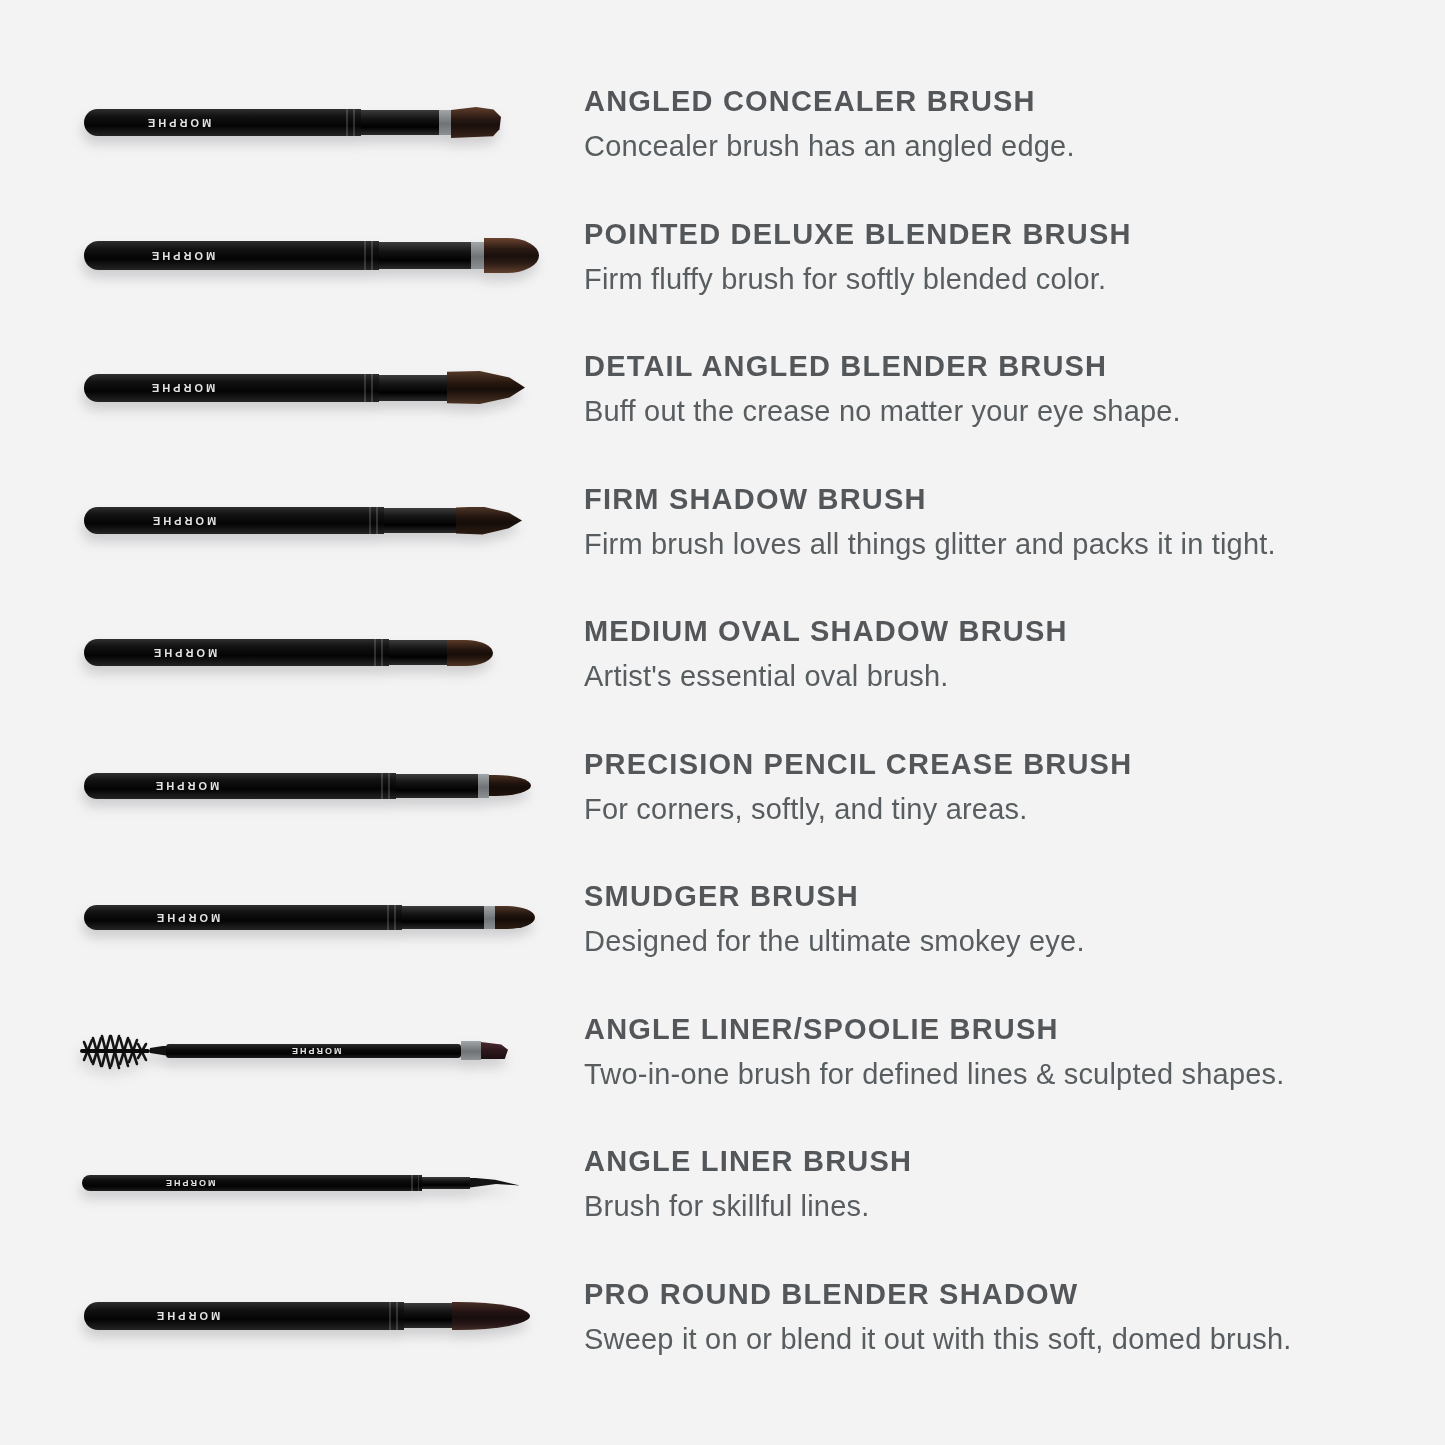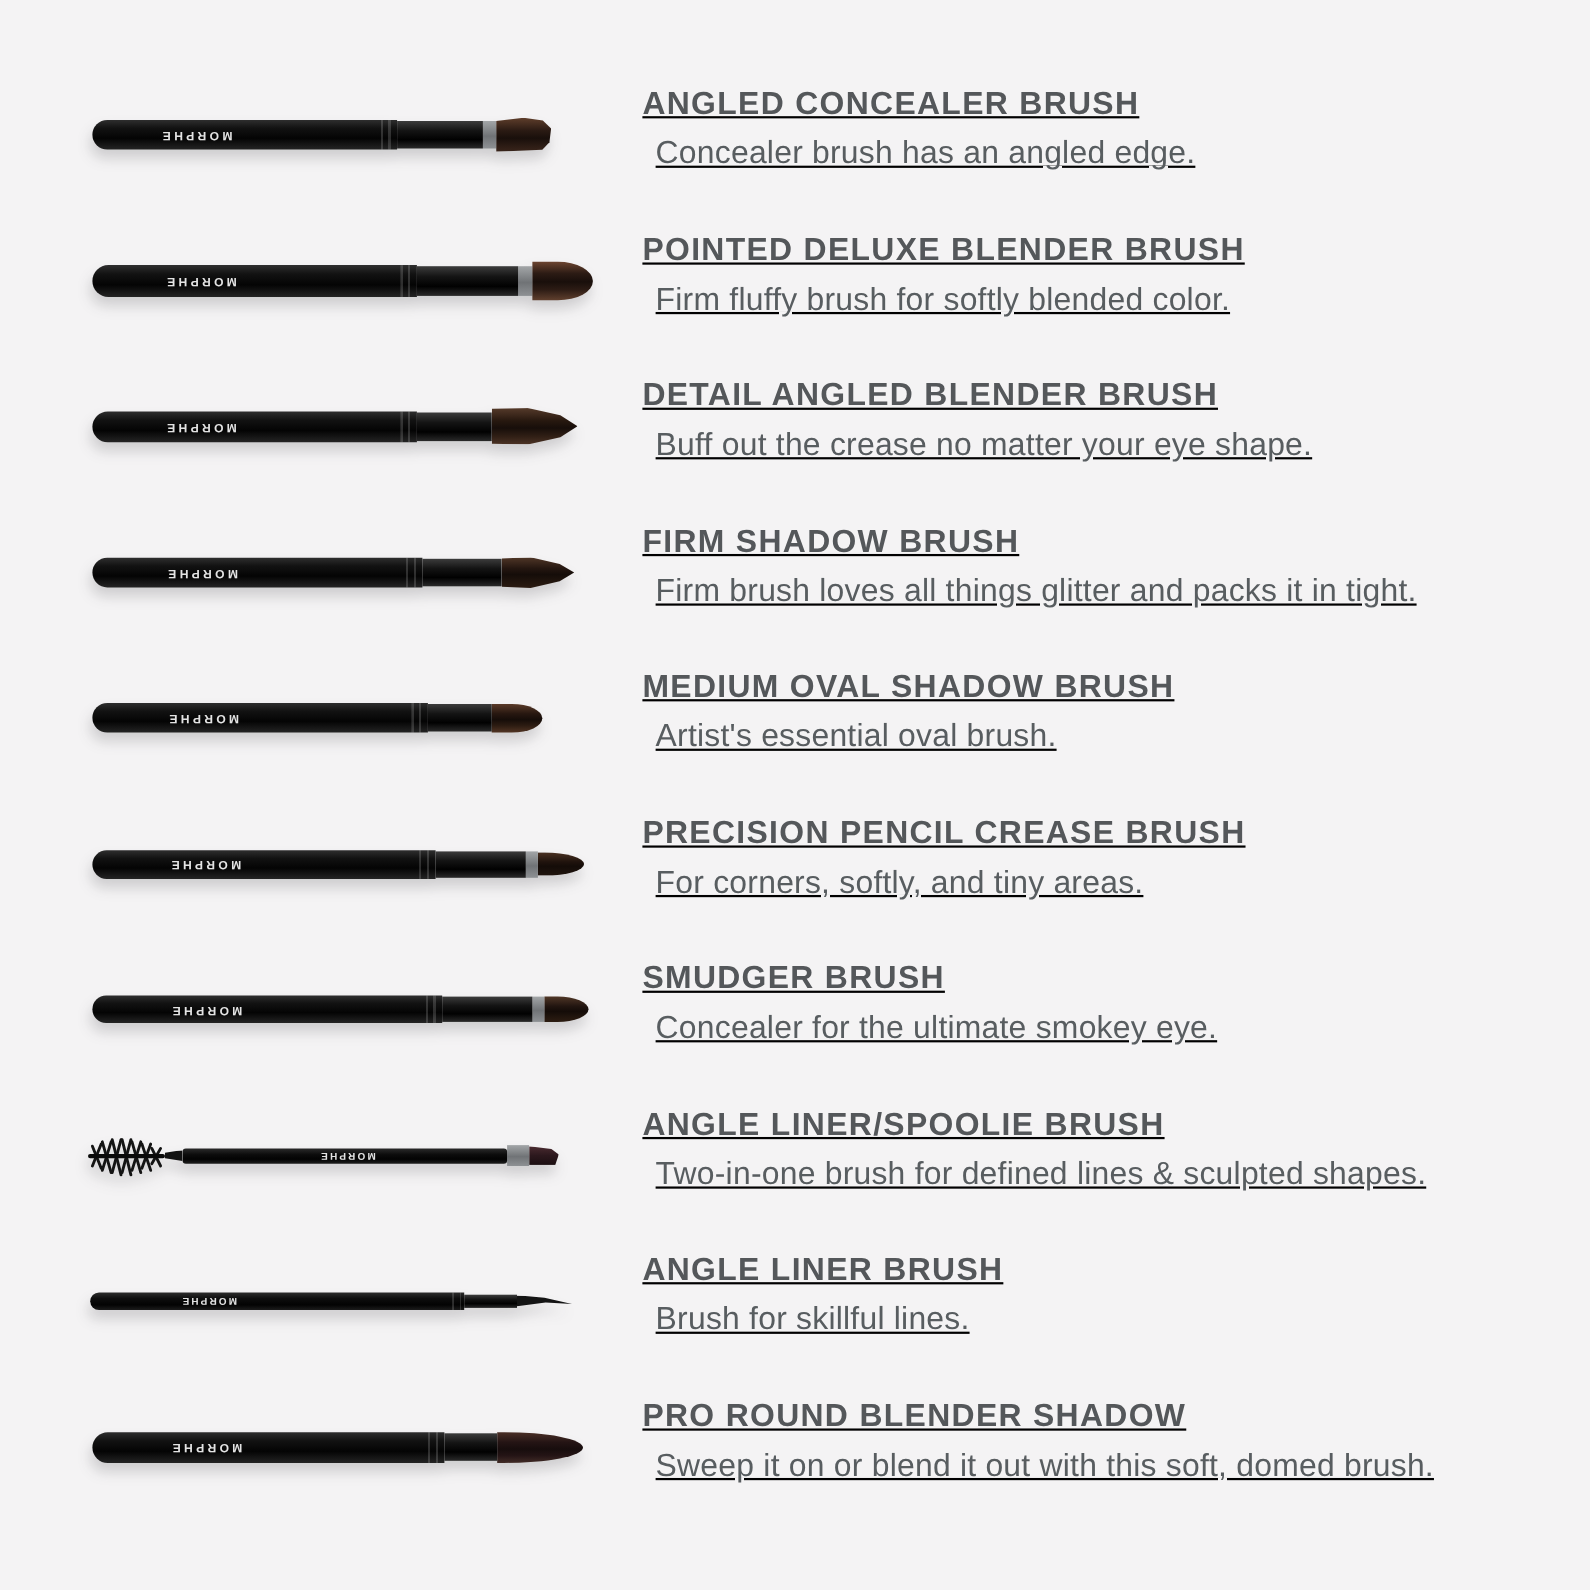--- a/index.html
+++ b/index.html
@@ -9,30 +9,30 @@
     background:#f4f3f4;
     overflow:hidden;
     font-family:"Liberation Sans", sans-serif;
   }
   .row{position:absolute;left:0;width:1445px;height:133px;}
 
   
   .text{
     position:absolute;left:584px;top:50%;
     transform:translateY(-50%);
-    width:861px;padding-top:3px;text-decoration:underline;
+    width:861px;padding-top:3px;
   }
   .text h3{
     margin:0 0 14px 0;
     font-size:29px;line-height:1.1;
     font-weight:700;color:#54575a;
     letter-spacing:1.2px;white-space:nowrap;
   }
   .text p{
-    margin:12px;
+    margin:0;
     font-size:29px;line-height:1.1;
     font-weight:400;color:#585d60;
     letter-spacing:0.2px;white-space:nowrap;
   }
 
   
   .brush{
     position:absolute;left:84px;top:0;height:133px;
     display:flex;align-items:center;
     filter:drop-shadow(-2px 8px 6px rgba(40,40,45,0.18));
@@ -236,21 +236,21 @@
     <div class="brush b6">
       <div class="handle">
           <span class="brand">MORPHE</span>
         </div>
       <div class="ferrule"></div>
       <div class="band"></div>
       <div class="bristles"></div>
     </div>
     <div class="text">
       <h3>SMUDGER BRUSH</h3>
-      <p>Concealer for the ultimate smokey eye.</p>
+      <p>Designed for the ultimate smokey eye.</p>
     </div>
   </div>
 
   <div class="row" style="top:984px">
     <div class="brush b7">
       <svg class="spoolie" width="72" height="46" viewBox="0 0 72 46">
         <g stroke="#141414" stroke-width="2.6" stroke-linecap="round">
           <line x1="6" y1="14" x2="14" y2="34"></line>
             <line x1="6" y1="32" x2="14" y2="12"></line>
           <line x1="15" y1="10" x2="23" y2="38"></line>

